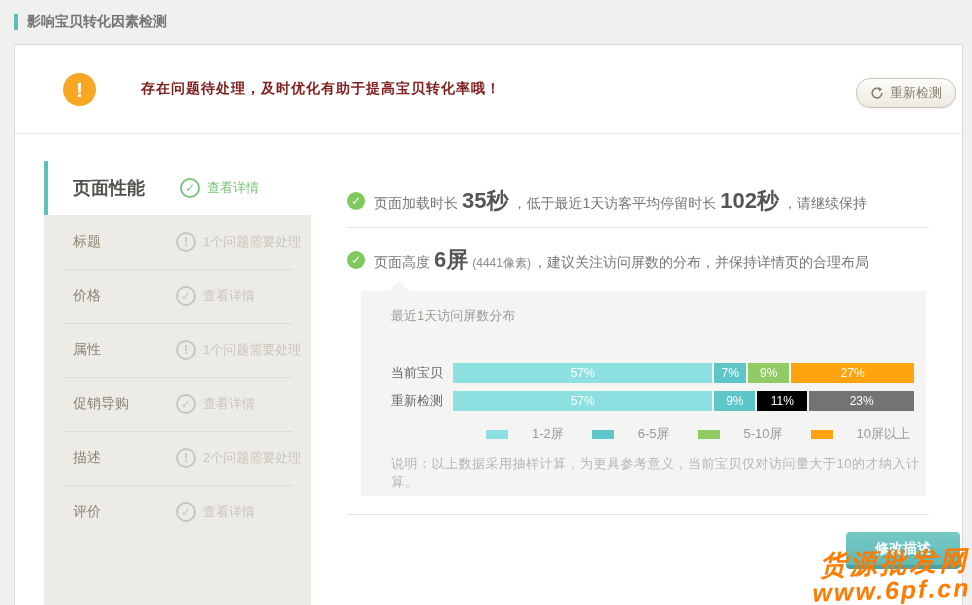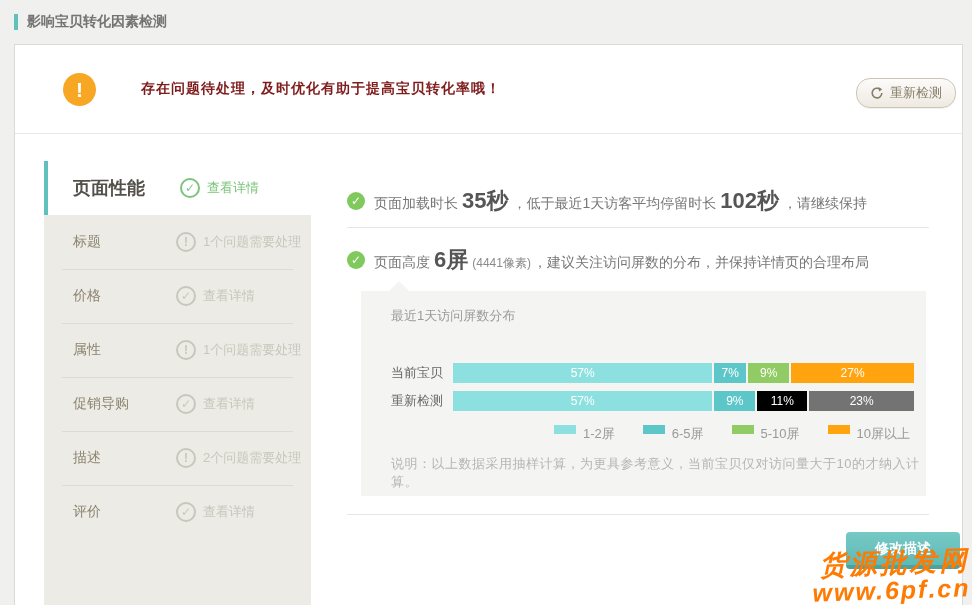--- a/index.html
+++ b/index.html
@@ -61,21 +61,21 @@
   
   .chart-panel { position:absolute; left:346px; top:246px; width:565px; height:205px; background:#f4f4f3; }
   .chart-panel .bubble-arrow { position:absolute; left:28px; top:-10px; width:0; height:0;
        border-left:10px solid transparent; border-right:10px solid transparent; border-bottom:10px solid #f4f4f3; }
   .chart-title { position:absolute; left:30px; top:16px; font-size:13px; color:#9b9b98; }
   .chart-row { position:absolute; left:0; right:0; height:20px; }
   .chart-row .row-label { position:absolute; left:30px; top:0; line-height:20px; font-size:13px; color:#666; }
   .chart-row .bar-track { position:absolute; left:92px; right:12px; top:0; height:20px; display:flex; gap:2px; }
   .bar-seg { display:flex; align-items:center; justify-content:center; color:#fff; font-size:12px; overflow:hidden; }
   .chart-legend { position:absolute; left:0; right:16px; top:134px; display:flex; justify-content:flex-end; gap:28px; }
-  .legend-item { display:flex; gap:7px; font-size:13px; color:#999; }
+  .legend-item { display:flex; align-items:center; gap:24px; font-size:13px; color:#999; }
   .legend-swatch { width:22px; height:9px; }
   .chart-note { position:absolute; left:30px; top:164px; font-size:13px; color:#b5b5b2; letter-spacing:.5px; }
 
   
   .modify-btn { position:absolute; left:831px; top:487px; width:114px; height:37px;
                 background:linear-gradient(#76c9c5,#5fbab6); border:none; border-bottom:4px solid #4da29e;
                 border-radius:4px; color:#fff; font-size:14px; font-weight:bold; cursor:pointer;
                 font-family:inherit; }
 
   

